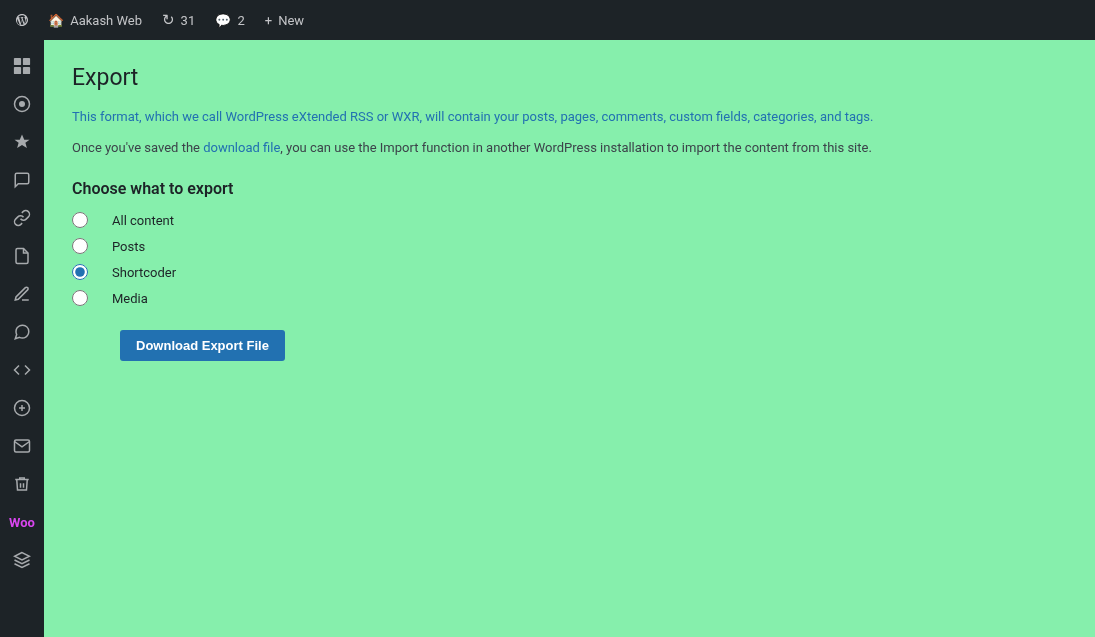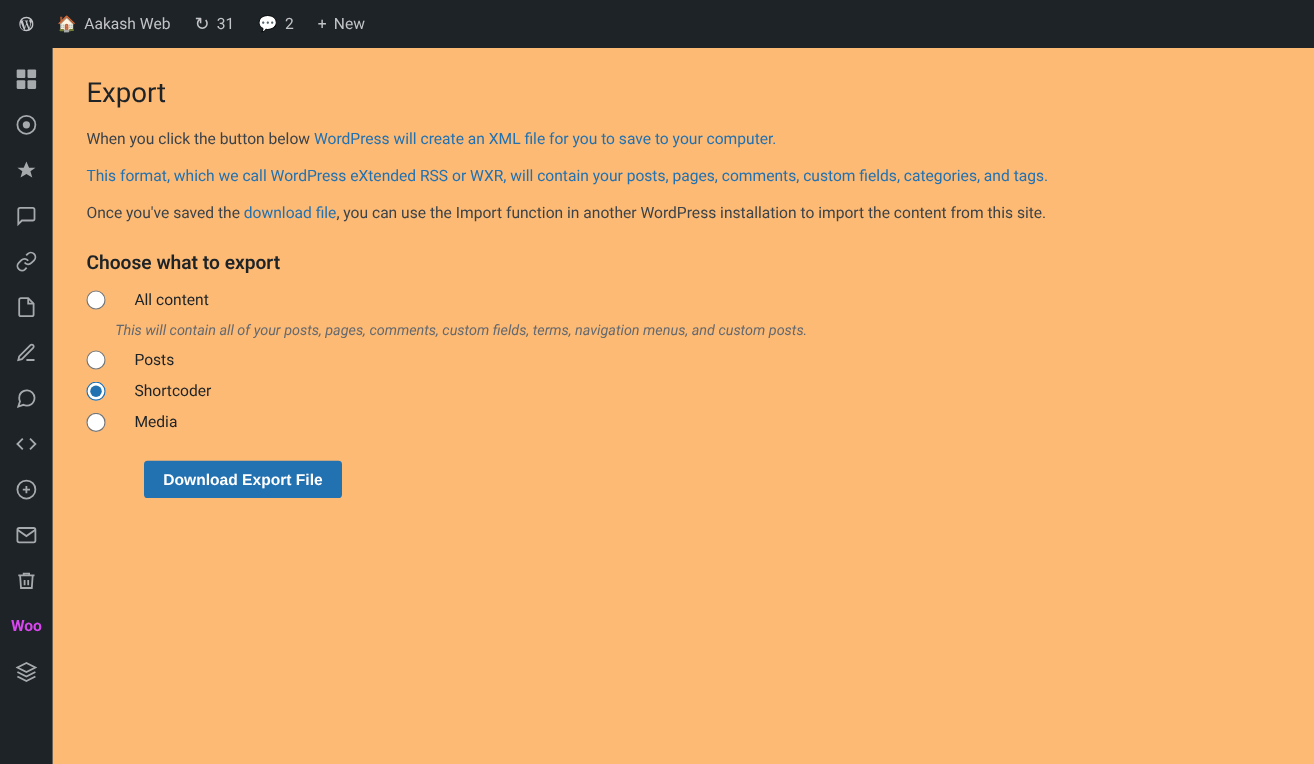--- a/index.html
+++ b/index.html
@@ -61,21 +61,21 @@
       margin-bottom: 2px;
       font-size: 18px;
     }
     .sidebar-icon svg { fill: currentColor; }
 
     
     #content-area {
       flex: 1;
       overflow-y: auto;
       padding: 24px 28px;
-      background: #fdba74;
+      background: #86efac;
     }
 
     
     .page-title {
       font-size: 23px;
       font-weight: 400;
       color: #1d2327;
       margin-bottom: 16px;
     }
 
@@ -249,38 +249,34 @@
           <polyline points="2 17 12 22 22 17" fill="none" stroke="currentColor" stroke-width="2"></polyline>
           <polyline points="2 12 12 17 22 12" fill="none" stroke="currentColor" stroke-width="2"></polyline>
         </svg>
     </div>
   </div>
 
   <div id="content-area">
     <h1 class="page-title">Export</h1>
 
     <p class="description-text">
-      When you click the button below <a>WordPress will create an XML file for you to save to your computer.</a>
-    </p>
-    <p class="description-text">
       <a>This format, which we call WordPress eXtended RSS or WXR, will contain your posts, pages, comments, custom fields, categories, and tags.</a>
     </p>
     <p class="description-text">
       Once you've saved the <a>download file</a>, you can use the Import function in another WordPress installation to import the content from this site.
     </p>
 
     <h2 class="section-heading">Choose what to export</h2>
 
     
     <div>
       <label class="radio-option">
         <input type="radio" name="export-type" style="">
         <span class="radio-label">All content</span>
       </label>
-      <div class="radio-description">This will contain all of your posts, pages, comments, custom fields, terms, navigation menus, and custom posts.</div>
     </div>
 
     
     <label class="radio-option">
       <input type="radio" name="export-type" style="">
       <span class="radio-label">Posts</span>
     </label>
 
     
 

